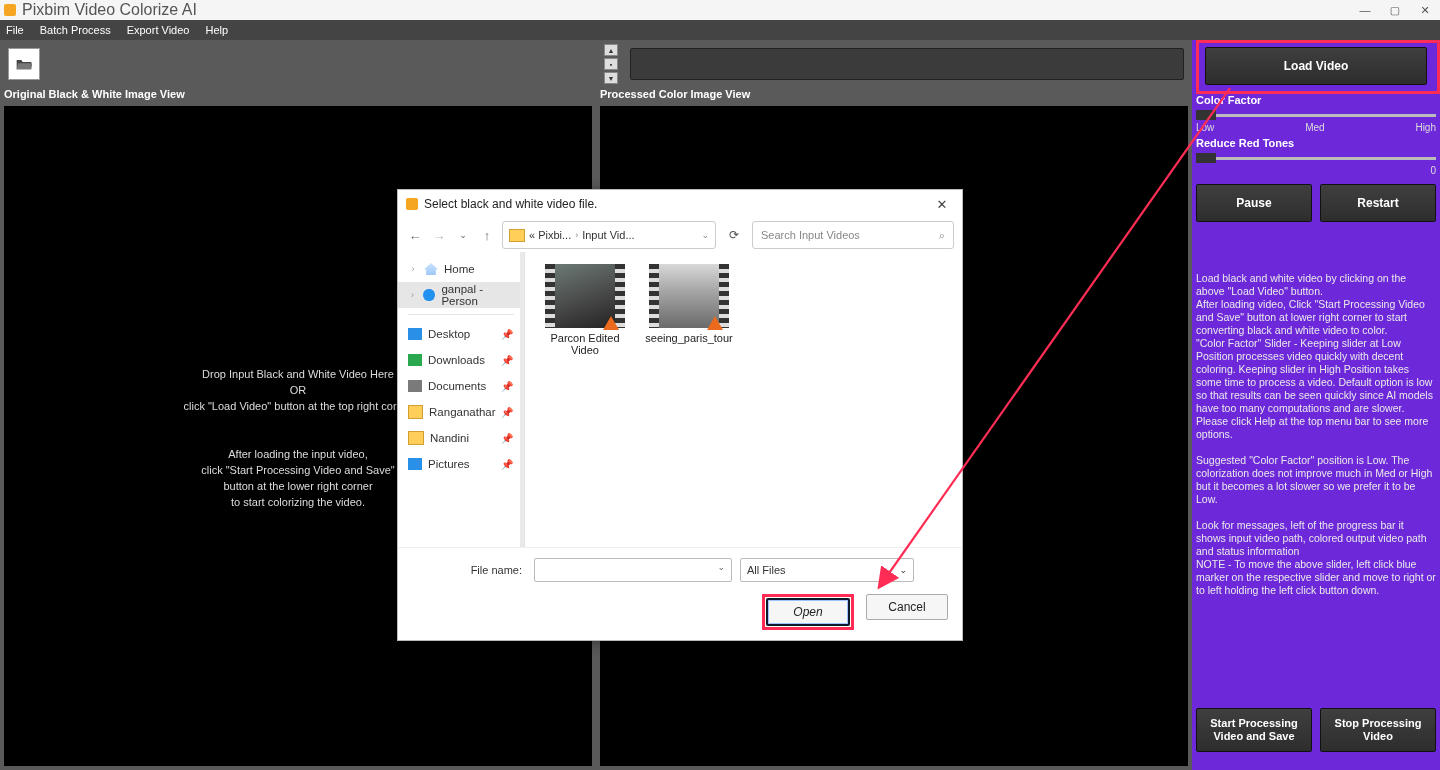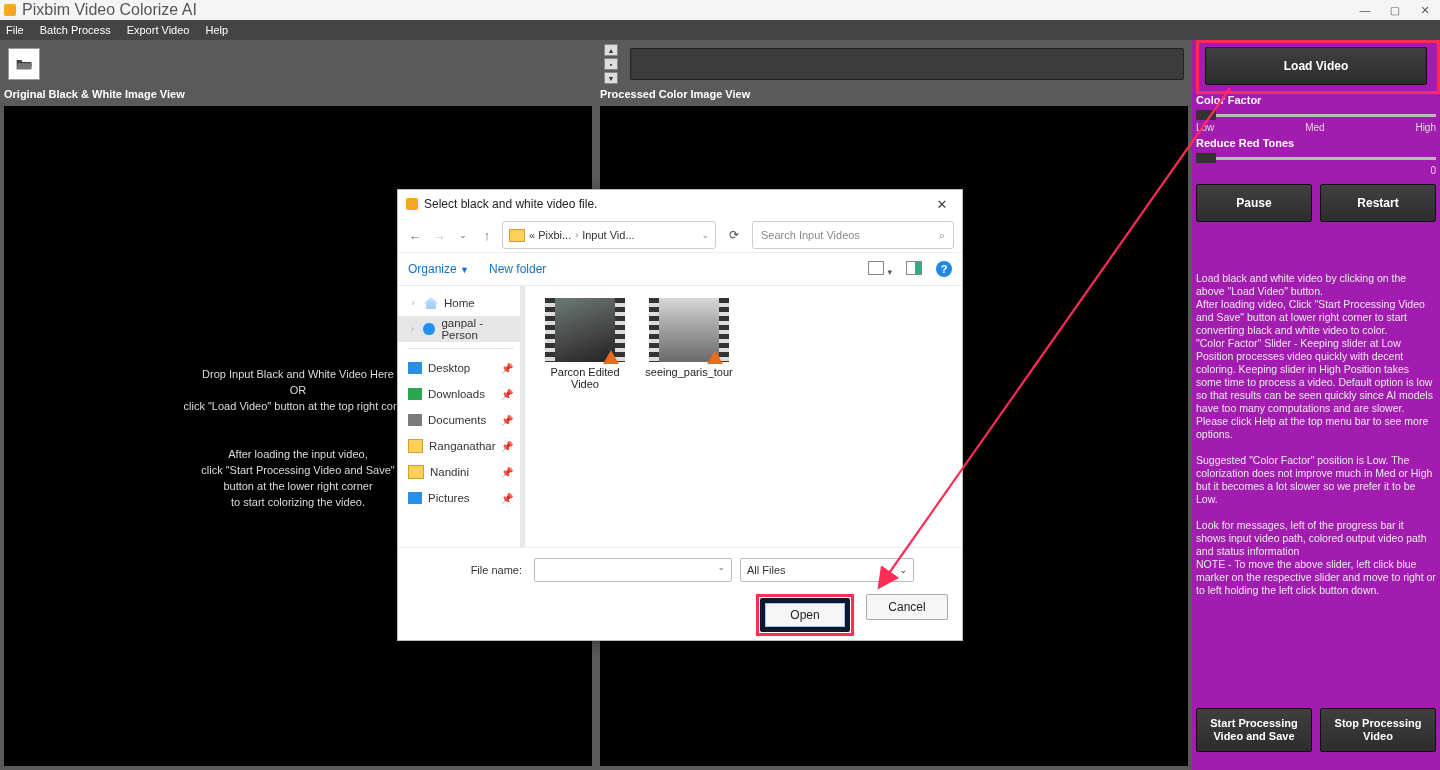--- a/index.html
+++ b/index.html
@@ -17,21 +17,21 @@
   .openbtn svg{width:16px;height:14px;}
   .pathbox{flex:1;height:32px;background:#5a5a5a;}
   .spinbox{width:14px;display:flex;flex-direction:column;gap:2px;}
   .spinbox div{height:10px;background:#ddd;border:1px solid #888;font-size:7px;display:flex;align-items:center;justify-content:center;color:#333;}
   .longfield{flex:1;height:30px;border:1px solid #222;background:#3b3b3b;border-radius:2px;margin-left:6px;}
   .viewlabels{display:flex;height:18px;}
   .viewlabels div{flex:1;color:#fff;font-size:11px;font-weight:bold;padding-left:4px;}
   .views{flex:1;display:flex;gap:8px;padding:0 4px 4px 4px;}
   .view{flex:1;background:#000;position:relative;color:#ddd;text-align:center;}
   .view .msg{position:absolute;top:260px;left:0;right:0;font-size:11px;line-height:16px;}
-  .sidepanel{width:240px;background:#a21caf;padding:0 4px;display:flex;flex-direction:column;color:#fff;font-size:11px;position:relative;}
+  .sidepanel{width:240px;background:#6d28d9;padding:0 4px;display:flex;flex-direction:column;color:#fff;font-size:11px;position:relative;}
   .loadvideo-hl{border:3px solid #ff2d55;position:absolute;top:40px;left:1196px;width:238px;height:48px;z-index:5;pointer-events:none;}
   .bigbtn{height:36px;background:linear-gradient(#3f3f3f,#2d2d2d);border:1px solid #111;color:#fff;font-weight:bold;display:flex;align-items:center;justify-content:center;border-radius:2px;font-size:12px;}
   .loadbtnwrap{height:48px;display:flex;align-items:center;justify-content:center;margin-top:2px;}
   .sectlabel{font-weight:bold;margin-top:4px;}
   .slider{position:relative;height:14px;margin-top:2px;}
   .slider .track{position:absolute;top:6px;left:0;right:0;height:3px;background:#bbb;}
   .slider .thumb{position:absolute;top:2px;width:10px;height:10px;background:#2a7fff;}
   .slabels{display:flex;justify-content:space-between;font-size:10px;color:#ddd;}
   .twobtn{display:flex;gap:8px;margin-top:8px;}
   .twobtn .bigbtn{flex:1;}
@@ -83,21 +83,21 @@
   .thumb .img2{position:absolute;inset:0;background:linear-gradient(180deg,#d8d8d8 0%,#a8a8a8 40%,#6a6a6a 100%);}
   .thumb .vlc{position:absolute;right:-4px;bottom:-2px;width:0;height:0;border-left:8px solid transparent;border-right:8px solid transparent;border-bottom:14px solid #ec6a1e;}
   .dlg-bottom{height:72px;border-top:1px solid #eee;padding:10px 14px;display:flex;flex-direction:column;gap:12px;}
   .fnrow{display:flex;align-items:center;gap:8px;}
   .fnlabel{width:110px;text-align:right;font-size:11px;color:#333;padding-right:4px;}
   .fninput{width:196px;height:22px;border:1px solid #bbb;border-radius:2px;}
   .ftype{width:160px;height:22px;border:1px solid #bbb;border-radius:2px;display:flex;align-items:center;justify-content:space-between;padding:0 6px;font-size:11px;color:#333;}
   .btnrow{display:flex;justify-content:flex-end;gap:12px;}
   .dlgbtn{width:80px;height:24px;border:1px solid #aaa;border-radius:2px;background:#f6f6f6;display:flex;align-items:center;justify-content:center;font-size:12px;}
   .open-hl{border:3px solid #ff2d55;padding:1px;}
-  .open-hl .dlgbtn{border:5px solid #0f172a;box-shadow:inset 0 0 0 1px #9cc4ff;}
+  .open-hl .dlgbtn{border:2px solid #0f172a;box-shadow:inset 0 0 0 1px #9cc4ff;font-style:italic;}
 </style>
 </head>
 <body>
 
 <div class="loadvideo-hl"></div>
 
 <svg class="arrow" style="left:860px;top:88px;" width="400" height="520">
   <defs>
       <marker id="ah" markerWidth="10" markerHeight="10" refX="8" refY="5" orient="auto">
         <path d="M0,0 L10,5 L0,10 z" fill="#ff2d55"></path>
@@ -222,31 +222,20 @@
       <span class="chev">›</span>
       <span>Input Vid...</span>
       <span class="chev" style="margin-left:auto">⌄</span>
     </div>
     <div class="reload">⟳</div>
     <div class="searchbox">
       <span>Search Input Videos</span>
       <span>⌕</span>
     </div>
   </div>
-  <div class="dlg-toolbar">
-    <div class="l">
-      <span><span>Organize</span> <span style="font-size:9px">▼</span></span>
-      <span>New folder</span>
-    </div>
-    <div class="r">
-      <span><span class="viewicon"></span> <span style="font-size:9px">▾</span></span>
-      <span><span class="viewicon" style="background:linear-gradient(90deg,#fff 60%,#3a8 60%)"></span></span>
-      <span class="helpcircle">?</span>
-    </div>
-  </div>
   <div class="dlg-body">
     <div class="dlg-side">
       <div class="sb"></div>
       <div class="sideitem">
           <span class="ic-chev">›</span>
           <span class="ic ic-home"></span>
           <span>Home</span>
         </div>
       <div class="sideitem sel">
           <span class="ic-chev">›</span>

